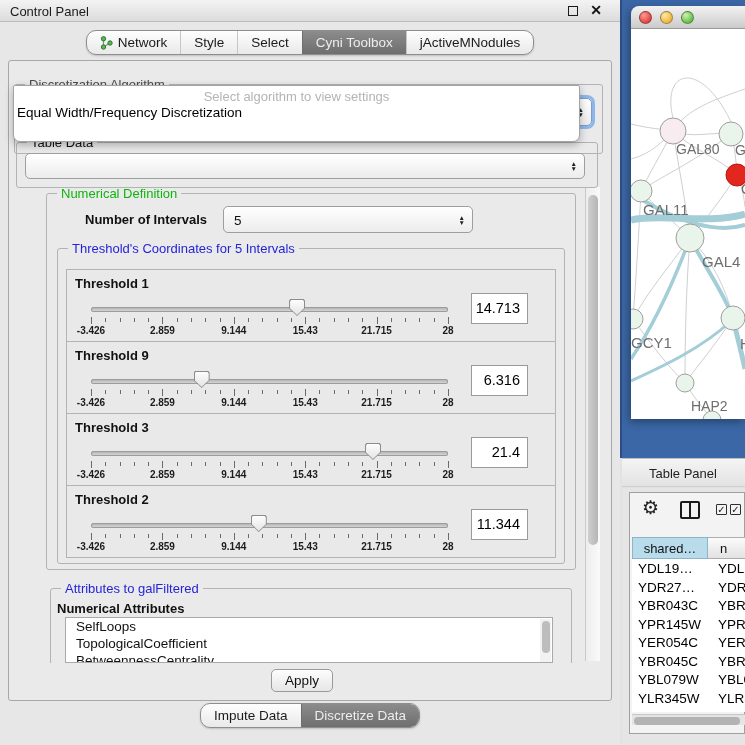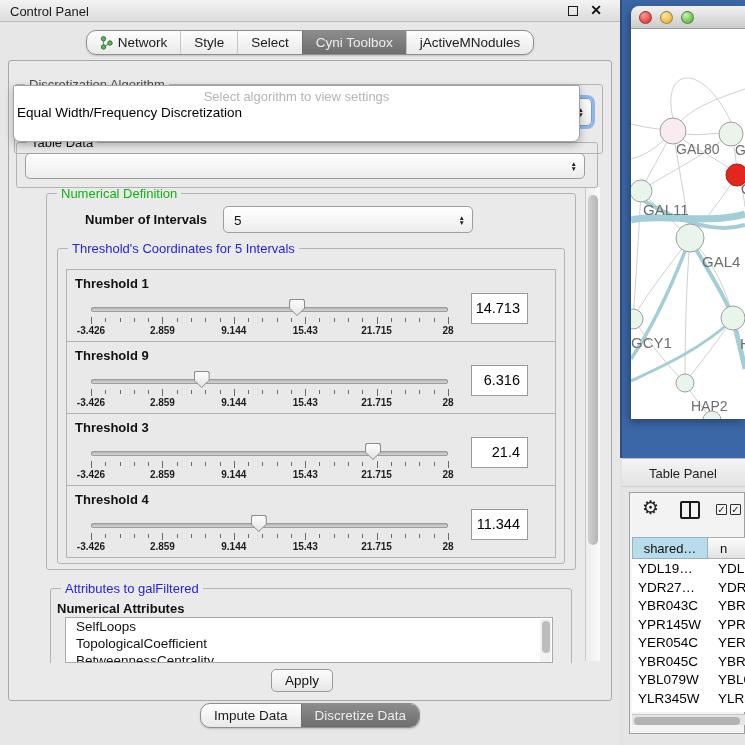--- a/index.html
+++ b/index.html
@@ -361,21 +361,21 @@
                     <span class="ticklabel" style="left: 20%;">2.859</span>
                     <span class="ticklabel" style="left: 40%;">9.144</span>
                     <span class="ticklabel" style="left: 60%;">15.43</span>
                     <span class="ticklabel" style="left: 80%;">21.715</span>
                     <span class="ticklabel" style="left: 100%;">28</span>
                   </div>
                   <div class="sl-handle" style="left: 306.024px;"></div>
                   <div class="thr-value">21.4</div>
                 </div>
                 <div class="thr-row">
-                  <div class="thr-label">Threshold 4</div>
+                  <div class="thr-label">Threshold 2</div>
                   <div class="sl-track"></div>
                   <div class="sl-ticks">
                     <div class="tickm major" style="left: 0%;"></div>
                     <div class="tickm" style="left: 4%;"></div>
                     <div class="tickm" style="left: 8%;"></div>
                     <div class="tickm" style="left: 12%;"></div>
                     <div class="tickm" style="left: 16%;"></div>
                     <div class="tickm major" style="left: 20%;"></div>
                     <div class="tickm" style="left: 24%;"></div>
                     <div class="tickm" style="left: 28%;"></div>

